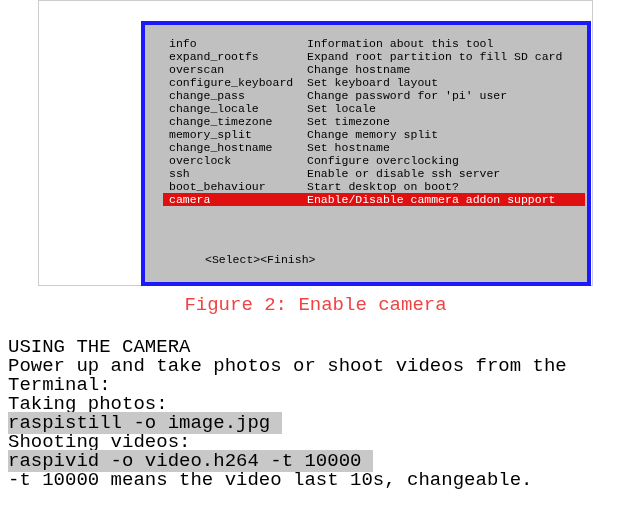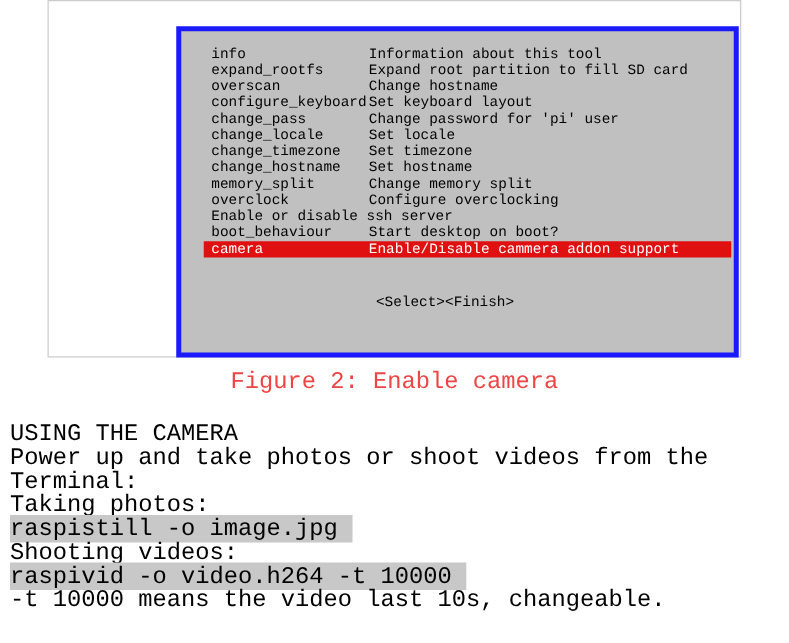--- a/index.html
+++ b/index.html
@@ -37,42 +37,43 @@
   .menu-list {
     padding: 6px 4px 0 20px;
     font-family: "Courier New", monospace;
     font-size: 11.5px;
     line-height: 13px;
     color: #000;
   }
   .menu-row {
     display: flex;
     white-space: nowrap;
+    gap: 12px;
   }
   .menu-key {
     width: 126px;
     flex-shrink: 0;
   }
   .menu-row.selected {
     background: #e01010;
     color: #ffffff;
     margin-left: -6px;
     padding-left: 6px;
     margin-right: -6px;
     padding-right: 6px;
     width: calc(100% + 12px);
   }
   .menu-row.selected .menu-key { width: 126px; }
   .buttons {
     position: absolute;
-    bottom: 33px;
+    bottom: 16px;
     left: 0;
     right: 0;
     display: flex;
-    justify-content: center;
+    justify-content: flex-start;
     padding: 0 80px 0 60px;
     font-size: 11.5px;
     color: #000;
     font-family: "Courier New", monospace;
     margin-top: 20px;
   }
   .caption {
     text-align: center;
     margin-top: 8px;
     font-family: "Courier New", monospace;
@@ -122,32 +123,33 @@
           </div>
           <div class="menu-row">
             <span class="menu-key">change_locale</span>
             <span>Set locale</span>
           </div>
           <div class="menu-row">
             <span class="menu-key">change_timezone</span>
             <span>Set timezone</span>
           </div>
           <div class="menu-row">
+            <span class="menu-key">memory_split</span>
+            <span>Change memory split</span>
+          </div>
+          <div class="menu-row">
             <span class="menu-key">change_hostname</span>
             <span>Set hostname</span>
-          </div>
-          <div class="menu-row">
-            <span class="menu-key">memory_split</span>
-            <span>Change memory split</span>
           </div>
           <div class="menu-row">
             <span class="menu-key">overclock</span>
             <span>Configure overclocking</span>
           </div>
           <div class="menu-row">
+            <span class="menu-key">ssh</span>
             <span>Enable or disable ssh server</span>
           </div>
           <div class="menu-row">
             <span class="menu-key">boot_behaviour</span>
             <span>Start desktop on boot?</span>
           </div>
           <div class="menu-row selected">
             <span class="menu-key">camera</span>
             <span>Enable/Disable cammera addon support</span>
           </div>

